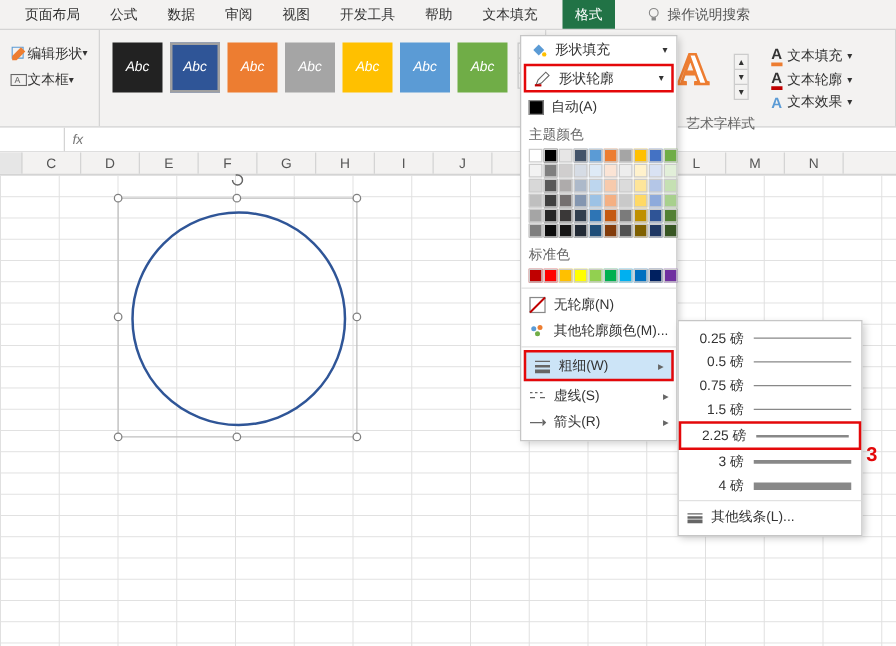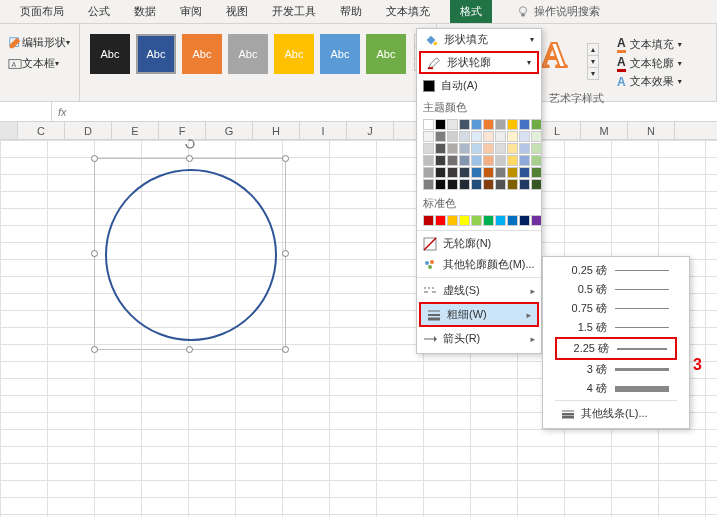--- a/index.html
+++ b/index.html
@@ -6,21 +6,21 @@
 body { background: #fff; font-size: 11px; color: #333; width: 717px; height: 517px; overflow: hidden; position: relative; }
 .ribbon-tabs { background: #f3f2f1; display: flex; align-items: center; height: 24px; padding-left: 16px; gap: 16px; border-bottom: 1px solid #d4d4d4; }
 .tab { padding: 4px 4px; cursor: pointer; font-size: 11px; }
 .tab.active { background: #217346; color: #fff; padding: 4px 10px; }
 .tell-me { font-size: 11px; color: #555; display: flex; align-items: center; gap: 4px; margin-left: 8px; }
 .ribbon { background: #f3f2f1; height: 78px; display: flex; border-bottom: 1px solid #d4d4d4; position: relative; }
 .group { display: flex; flex-direction: column; border-right: 1px solid #d4d4d4; padding: 4px 6px 0 6px; }
 .group-label { text-align: center; font-size: 11px; color: #666; margin-top: auto; padding: 2px 0; }
 .edit-shape { display: flex; flex-direction: column; gap: 4px; padding-top: 6px; }
 .small-btn { display: flex; align-items: center; gap: 0; font-size: 11px; padding: 1px 2px; }
-.shape-styles { display: flex; gap: 6px; padding: 6px 4px 0 4px; align-items: flex-start; }
+.shape-styles { display: flex; gap: 6px; padding: 6px 4px 0 4px; align-items: flex-start; font-style: italic; }
 .style-preset { width: 40px; height: 40px; display: flex; align-items: center; justify-content: center; color: #fff; font-size: 11px; border: 1px solid transparent; }
 .style-preset.sel { border: 2px solid #a0a0a0; }
 .wa-group { display: flex; gap: 18px; padding: 6px 10px 0 10px; align-items: flex-start; }
 .wa-A { font-size: 36px; font-weight: bold; font-family: "Times New Roman", serif; }
 .wa-opts { display: flex; flex-direction: column; gap: 2px; padding-top: 2px; font-size: 11px; }
 .wa-opt { display:flex; align-items:center; gap:4px; }
 .fx-bar { height: 20px; display: flex; align-items: center; border-bottom: 1px solid #d4d4d4; background: #fff; }
 .fx-name { width: 52px; border-right: 1px solid #d4d4d4; height: 100%; }
 .fx-lbl { font-style: italic; padding: 0 6px; color: #777; font-size: 11px; }
 .grid { position: relative; background: #fff; }
@@ -42,21 +42,21 @@
 .dd-btn { display:flex; align-items:center; gap:6px; padding:2px 6px; font-size:11px; border:1px solid transparent; }
 .dd-btn.outline { border:1px solid #f4b183; background:#fff; margin:1px 2px; }
 .redbox { border:2px solid #e4080a !important; }
 .dd-sep { height:1px; background:#e1e1e1; margin:2px 0; }
 .dd-sect { font-size:11px; color:#666; padding:4px 6px 2px 6px; }
 .color-grid { display:grid; grid-template-columns:repeat(10,11px); gap:1px; padding:2px 6px; }
 .swatch { width:11px; height:11px; border:1px solid #ccc; }
 .dd-item { display:flex; align-items:center; gap:6px; padding:3px 6px; font-size:11px; position:relative; }
 .dd-item.sub::after { content:"▸"; position:absolute; right:6px; font-size:9px; color:#666; }
 .dd-item.hover { background:#cce4f7; }
-.flyout { position:absolute; left:542px; top:256px; width:148px; background:#fff; border:1px solid #c6c6c6; box-shadow:2px 2px 6px rgba(0,0,0,.2); z-index:11; padding:4px 12px;}
+.flyout { position:absolute; left:542px; top:256px; width:148px; background:#fff; border:1px solid #c6c6c6; box-shadow:2px 2px 6px rgba(0,0,0,.2); z-index:11; padding:4px 0;}
 .fo-item { display:flex; align-items:center; gap:8px; padding:2px 8px; font-size:11px; }
 .fo-label { width:44px; text-align:right; }
 .fo-line { flex:1; height:0; border-top-style:solid; border-color:#888; }
 .callout { position:absolute; font-size:16px; color:#e4080a; font-weight:bold; }
 .ico { width:14px; height:14px; display:inline-block; }
 </style>
 </head>
 <body>
 
 <div class="ribbon-tabs">
@@ -295,34 +295,34 @@
   </div>
   <div class="dd-item">
     <svg class="ico" viewBox="0 0 14 14">
         <circle cx="4" cy="5" r="2" fill="#5b9bd5"></circle>
         <circle cx="9" cy="4" r="2" fill="#ed7d31"></circle>
         <circle cx="7" cy="9" r="2" fill="#70ad47"></circle>
       </svg>
     <span>其他轮廓颜色(M)...</span>
   </div>
   <div class="dd-sep"></div>
-  <div class="dd-item sub">
-    <svg class="ico" viewBox="0 0 14 14">
-        <line x1="1" y1="4" x2="13" y2="4" stroke="#666" stroke-dasharray="2"></line>
-        <line x1="1" y1="8" x2="13" y2="8" stroke="#666" stroke-dasharray="4"></line>
-      </svg>
-    <span>虚线(S)</span>
-  </div>
   <div class="dd-item sub hover redbox" style="margin:1px 2px">
     <svg class="ico" viewBox="0 0 14 14">
         <line x1="1" y1="3" x2="13" y2="3" stroke="#666" stroke-width="1"></line>
         <line x1="1" y1="7" x2="13" y2="7" stroke="#666" stroke-width="2"></line>
         <line x1="1" y1="11" x2="13" y2="11" stroke="#666" stroke-width="3"></line>
       </svg>
     <span>粗细(W)</span>
+  </div>
+  <div class="dd-item sub">
+    <svg class="ico" viewBox="0 0 14 14">
+        <line x1="1" y1="4" x2="13" y2="4" stroke="#666" stroke-dasharray="2"></line>
+        <line x1="1" y1="8" x2="13" y2="8" stroke="#666" stroke-dasharray="4"></line>
+      </svg>
+    <span>虚线(S)</span>
   </div>
   <div class="dd-item sub">
     <svg class="ico" viewBox="0 0 14 14">
         <line x1="1" y1="7" x2="11" y2="7" stroke="#666"></line>
         <path d="M11 4l3 3-3 3z" fill="#666"></path>
       </svg>
     <span>箭头(R)</span>
   </div>
 </div>
 

